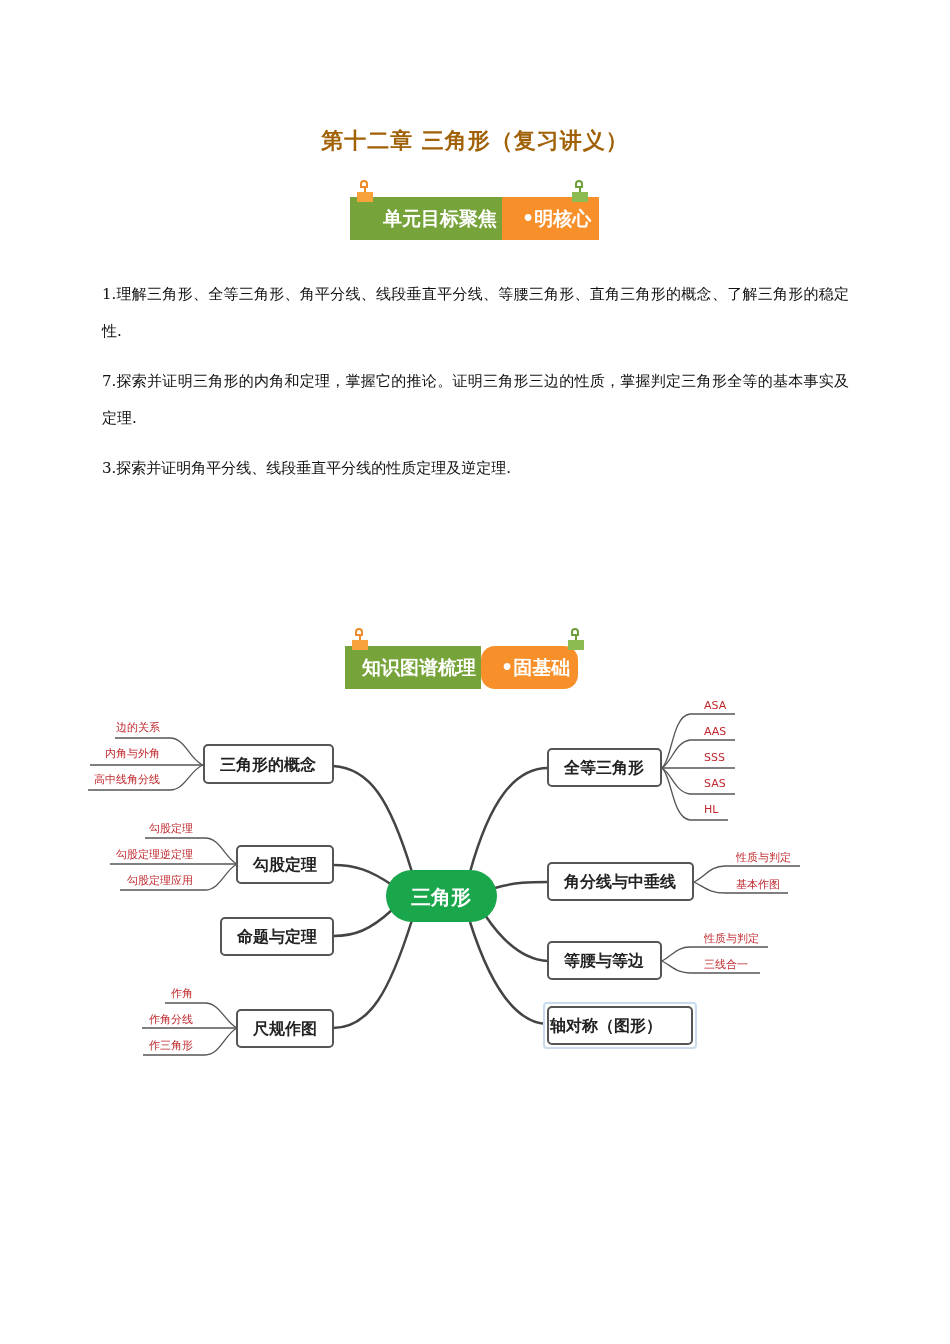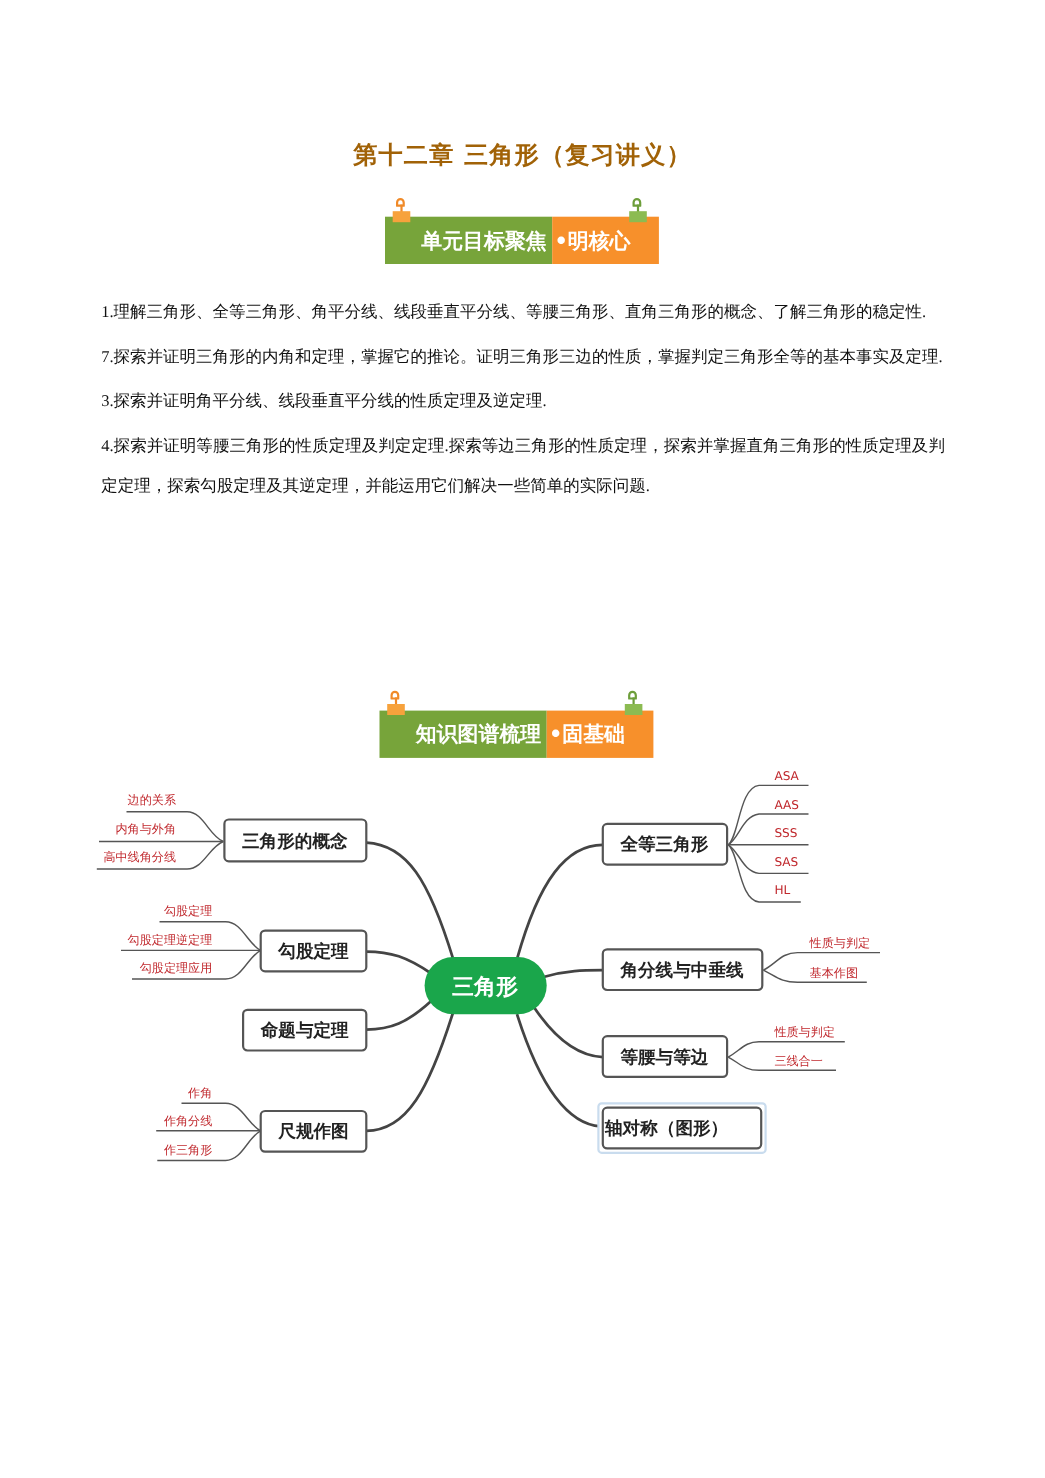--- a/index.html
+++ b/index.html
@@ -6,27 +6,27 @@
   body { width: 950px; height: 1344px; position: relative; overflow: hidden;
          font-family: "DejaVu Serif", "Liberation Serif", serif; color: #111; }
   .title { position: absolute; left: 0; width: 950px; top: 126px; text-align: center;
            font-family: "DejaVu Sans", "Liberation Sans", sans-serif; font-weight: bold;
            font-size: 22px; letter-spacing: 1px; color: #a16207; }
   .banner { position: absolute; height: 43px; display: flex; }
   .banner .green { background: #77a43a; color: #fff; font-family: Liberation Mono, monospace;
            font-weight: bold; font-size: 19px; display: flex; align-items: center; justify-content: flex-end;
            padding-right: 5px; box-sizing: border-box; }
   .banner .orange { background: #f7902b; color: #fff; font-family: "DejaVu Sans", sans-serif;
-           font-weight: bold; font-size: 19px; display: flex; align-items: center; padding-left: 2px; box-sizing: border-box; }
+           font-weight: bold; font-size: 19px; display: flex; align-items: center; padding-left: 20px; box-sizing: border-box; }
   .clip { position: absolute; width: 16px; height: 22px; }
   .clip .ring { position: absolute; left: 3px; top: 0; width: 8px; height: 8px; border: 2px solid; border-radius: 50% 50% 10% 10%; box-sizing: border-box; }
   .clip .leg { position: absolute; left: 7px; top: 6px; width: 2px; height: 8px; }
   .clip .body { position: absolute; left: 0; top: 12px; width: 16px; height: 10px; }
   .goals { position: absolute; left: 88px; top: 262px; width: 775px; font-size: 15px; line-height: 36.5px; }
-  .goals p { margin: 4px; text-align: justify; text-align-last: left; font-family: Liberation Serif, serif; }
+  .goals p { margin: 14px; text-align: justify; text-align-last: left; }
   svg text { font-family: "DejaVu Sans", "Liberation Sans", sans-serif; }
 </style>
 </head>
 <body>
 
 <div class="title">第十二章 三角形（复习讲义）</div>
 
 <div class="banner" style="left:350px; top:197px;">
   <div class="green" style="width:152px;">单元目标聚焦</div>
   <div class="orange" style="width:97px;">•明核心</div>
@@ -39,26 +39,25 @@
 <div class="clip" style="left:572px; top:180px;">
   <div class="ring" style="border-color:#6d9e3a;"></div>
     <div class="leg" style="background:#6d9e3a;"></div>
     <div class="body" style="background:#8cbb52;"></div>
 </div>
 
 <div class="goals">
   <p>1.理解三角形、全等三角形、角平分线、线段垂直平分线、等腰三角形、直角三角形的概念、了解三角形的稳定性.</p>
   <p>7.探索并证明三角形的内角和定理，掌握它的推论。证明三角形三边的性质，掌握判定三角形全等的基本事实及定理.</p>
   <p>3.探索并证明角平分线、线段垂直平分线的性质定理及逆定理.</p>
-  <p>4.探索并证明等腰三角形的性质定理及判定定理.探索等边三角形的性质定理，探索并掌握直角三角形的性质定理及判定定理，探索勾股定理及其逆定理，并能运用它们解决一些简单的实际问题.</p>
 </div>
 
 <div class="banner" style="left:345px; top:646px;">
-  <div class="green" style="width:152px;">知识图谱梳理</div>
-  <div class="orange" style="width:97px;">•固基础</div>
+  <div class="green" style="width:136px;">知识图谱梳理</div>
+  <div class="orange" style="width:97px;border-radius:14px;">•固基础</div>
 </div>
 <div class="clip" style="left:352px; top:628px;">
   <div class="ring" style="border-color:#f08a28;"></div>
     <div class="leg" style="background:#f08a28;"></div>
     <div class="body" style="background:#f7a23c;"></div>
 </div>
 <div class="clip" style="left:568px; top:628px;">
   <div class="ring" style="border-color:#6d9e3a;"></div>
     <div class="leg" style="background:#6d9e3a;"></div>
     <div class="body" style="background:#8cbb52;"></div>

